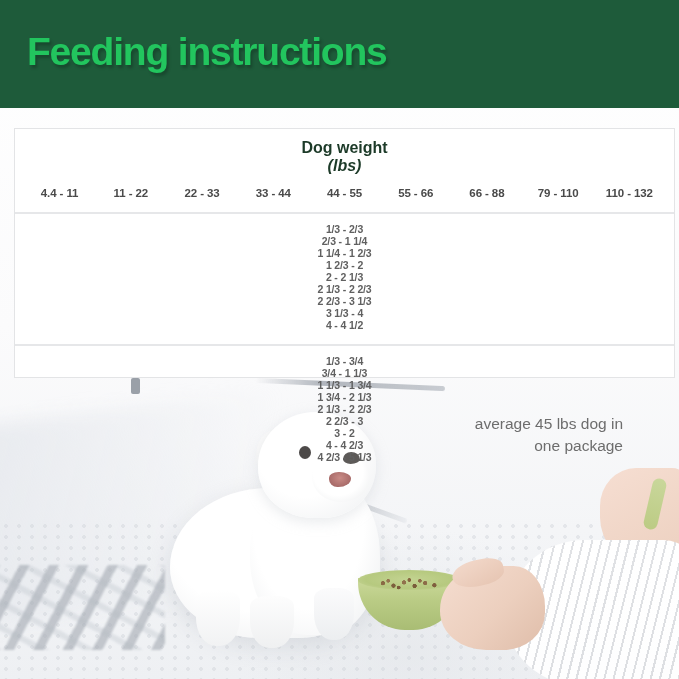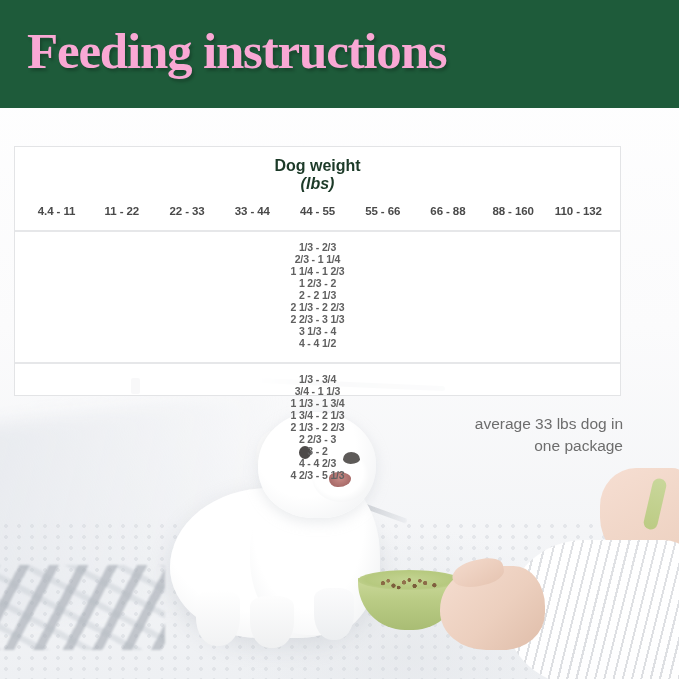--- a/index.html
+++ b/index.html
@@ -243,37 +243,37 @@
     width: 679px;
     height: 108px;
     background: #1e5b3a;
     z-index: 20;
     display: flex;
     align-items: center;
   }
   .banner-title {
     margin: 0;
     padding: 0 0 0 27px;
-    color: #f9a8d4;
-    font-family: Liberation Serif, serif;
-    font-size: 51px;
+    color: #22c55e;
+    font-family: Liberation Sans, sans-serif;
+    font-size: 39px;
     font-weight: bold;
     letter-spacing: -1.2px;
     line-height: 1;
     white-space: nowrap;
     text-shadow: 2px 3px 3px rgba(0,0,0,0.22);
     transform: translateY(-3px);
   }
 
   
   .table-card {
     position: absolute;
     left: 14px;
-    top: 146px;
-    width: 607px;
+    top: 128px;
+    width: 661px;
     height: 250px;
     background: rgba(255,255,255,0.93);
     border: 1px solid #e3e4e6;
     box-sizing: border-box;
     z-index: 21;
   }
   .dog-weight-head {
     text-align: center;
     color: #1c3a28;
     font-size: 16px;
@@ -386,21 +386,21 @@
   </div>
 
   <div class="weight-row">
     <div class="cell">4.4 - 11</div>
     <div class="cell">11 - 22</div>
     <div class="cell">22 - 33</div>
     <div class="cell">33 - 44</div>
     <div class="cell">44 - 55</div>
     <div class="cell">55 - 66</div>
     <div class="cell">66 - 88</div>
-    <div class="cell">88 - 160</div>
+    <div class="cell">79 - 110</div>
     <div class="cell">110 - 132</div>
   </div>
 
   <div class="divider"></div>
 
 
   <div class="divider" style="margin-top:0"></div>
 
   <div class="data-row">
     <div class="cell">1/3 - 2/3</div>
@@ -427,15 +427,15 @@
     <div class="cell">2 1/3 - 2 2/3</div>
     <div class="cell">2 2/3 - 3</div>
     <div class="cell">3 - 2</div>
     <div class="cell">4 - 4 2/3</div>
     <div class="cell">4 2/3 - 5 1/3</div>
   </div>
 
 </div>
 
 <div class="supply-note">
-  <div>average 33 lbs dog in</div>
+  <div>average 45 lbs dog in</div>
   <div>one package</div>
 </div>
 
 </body></html>

